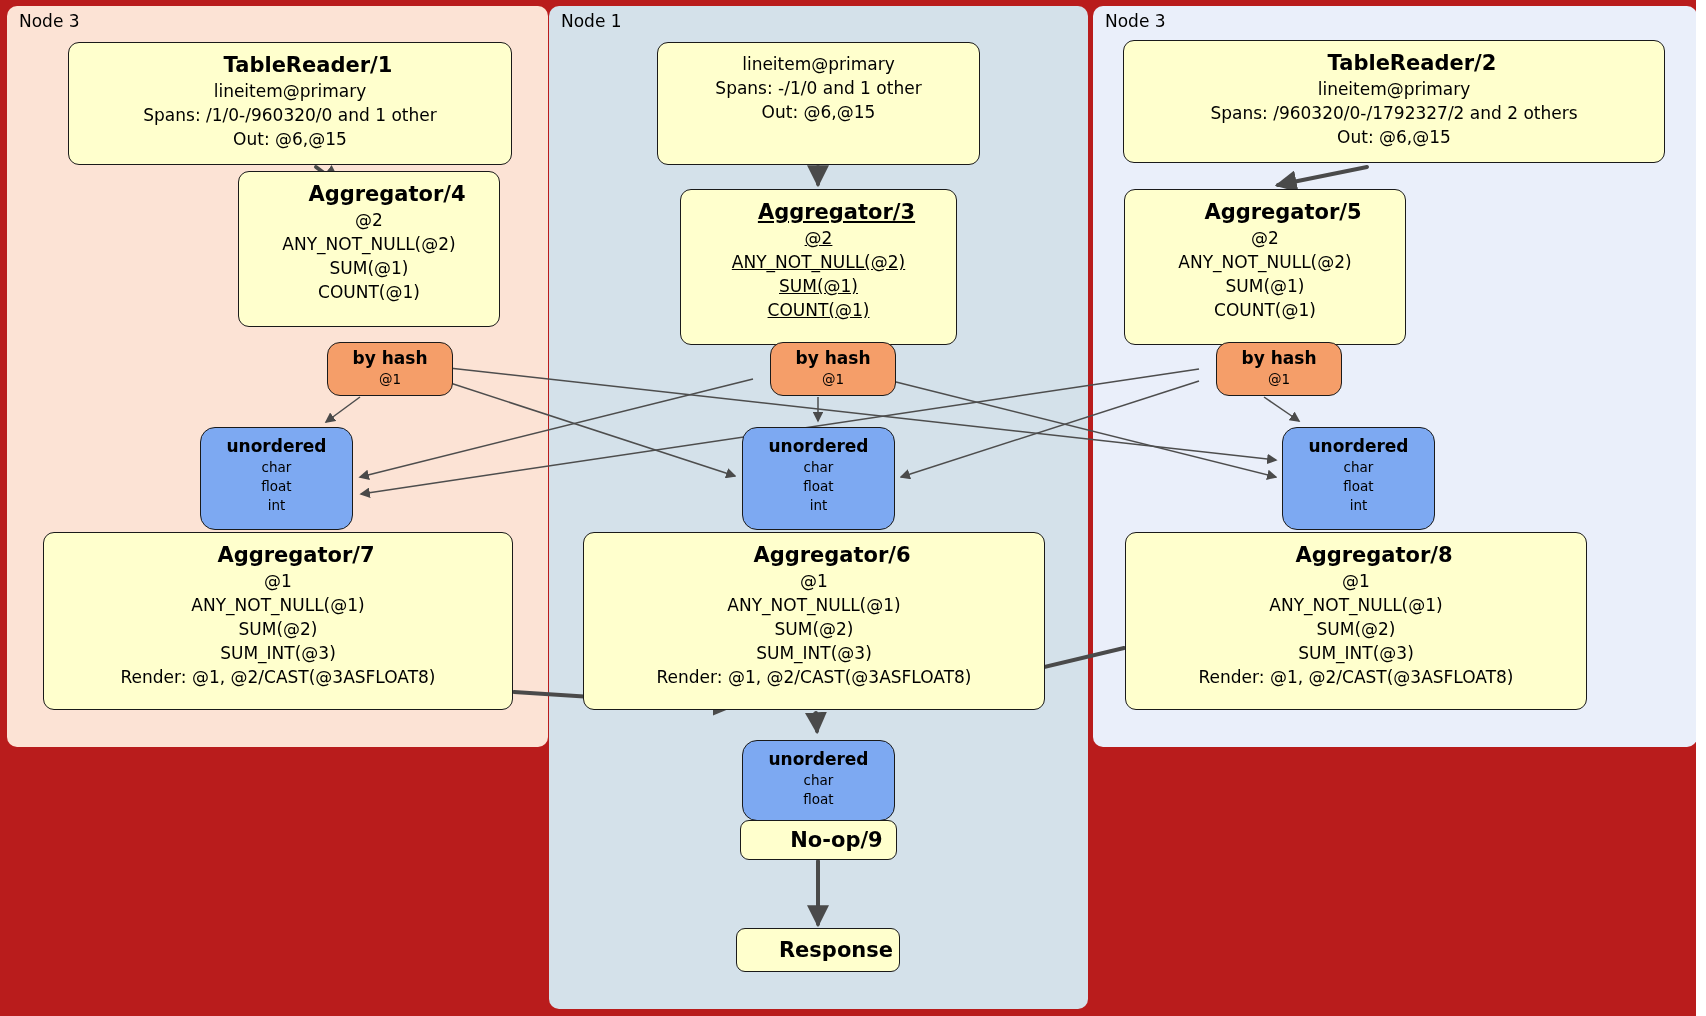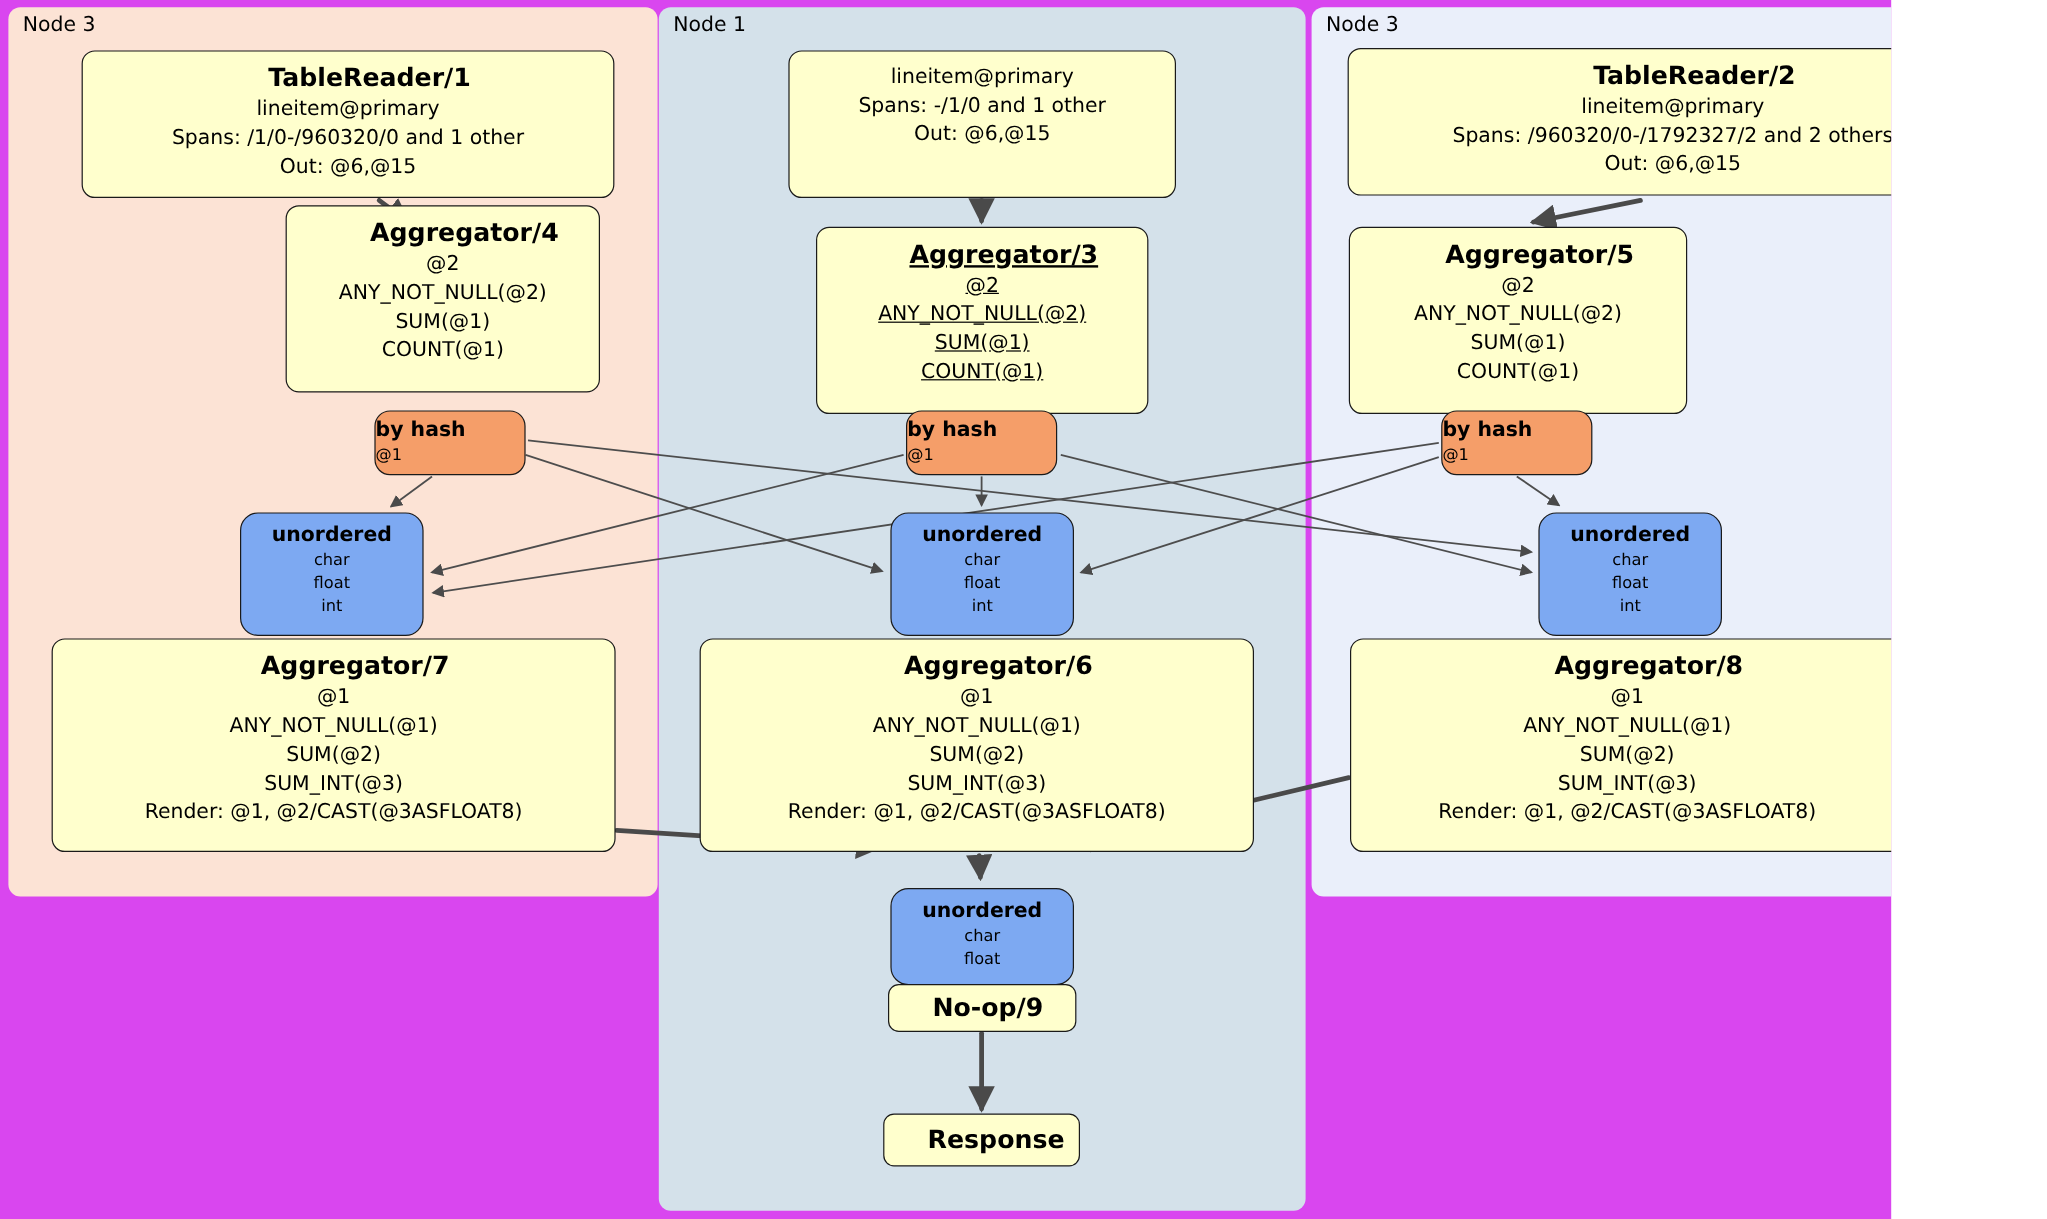--- a/index.html
+++ b/index.html
@@ -1,29 +1,29 @@
 <!DOCTYPE html>
 <html><head>
 <meta charset="utf-8">
 <style>
   html,body{margin:0;padding:0;background:#ffffff;}
-  #stage{position:relative;width:1576px;height:1016px;font-family:"DejaVu Sans",sans-serif;color:#000;overflow:hidden;background:#d946ef;}
+  #stage{position:relative;width:1696px;height:1016px;font-family:"DejaVu Sans",sans-serif;color:#000;overflow:hidden;background:#b91c1c;}
   .panel{position:absolute;border-radius:10px;}
   .panel-label{position:absolute;font-size:17px;line-height:22px;color:#000;}
   svg.edges{position:absolute;left:0;top:0;width:1706px;height:1016px;}
   .pbox{position:absolute;background:#ffffcd;border:1.5px solid #1a1a1a;border-radius:11px;box-sizing:border-box;text-align:center;padding-top:9px;}
   .ptitle{font-size:21px;font-weight:bold;line-height:27px;white-space:nowrap;padding-left:36px;}
   .pline{font-size:17px;line-height:24px;white-space:nowrap;}
-  .router{position:absolute;background:#f59e69;border:1.6px solid #1a1a1a;border-radius:13px;box-sizing:border-box;padding-top:4px;}
+  .router{position:absolute;background:#f59e69;border:1.6px solid #1a1a1a;border-radius:13px;box-sizing:border-box;text-align:center;padding-top:4px;margin-left:15px;}
   .rlabel{font-size:17px;font-weight:bold;line-height:23px;}
   .rkey{font-size:13.5px;line-height:18px;}
   .sync{position:absolute;background:#7da9f2;border:1.6px solid #1a1a1a;border-radius:15px;box-sizing:border-box;text-align:center;padding-top:7px;}
   .slabel{font-size:17px;font-weight:bold;line-height:23px;}
   .stype{font-size:13.5px;line-height:19px;}
-  .small{position:absolute;background:#ffffcd;border:1.6px solid #1a1a1a;border-radius:9px;box-sizing:border-box;display:flex;align-items:center;}
+  .small{position:absolute;background:#ffffcd;border:1.6px solid #1a1a1a;border-radius:9px;box-sizing:border-box;display:flex;align-items:center;justify-content:center;}
   .small .ptitle{line-height:normal;}
 </style>
 </head>
 <body>
 
 <div id="stage">
 
   <div class="panel" style="left:7px;top:6px;width:541px;height:741px;background:#fce3d5;"></div>
   <div class="panel" style="left:549px;top:6px;width:539px;height:1003px;background:#d4e1ea;"></div>
   <div class="panel" style="left:1093px;top:6px;width:604px;height:741px;background:#eaeffa;"></div>

